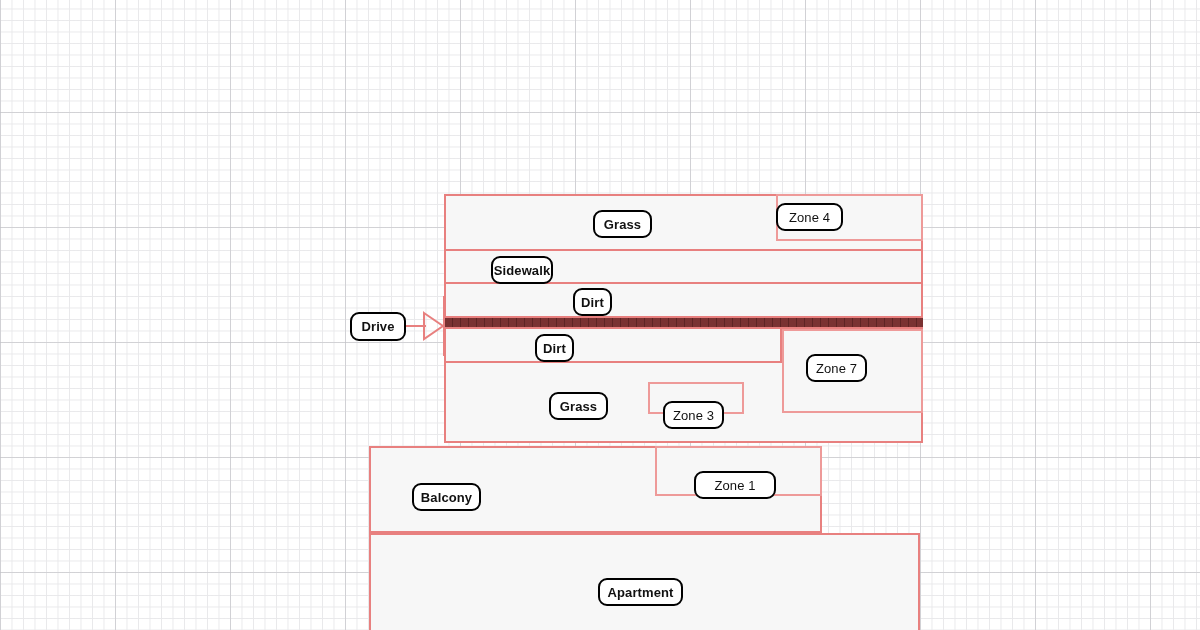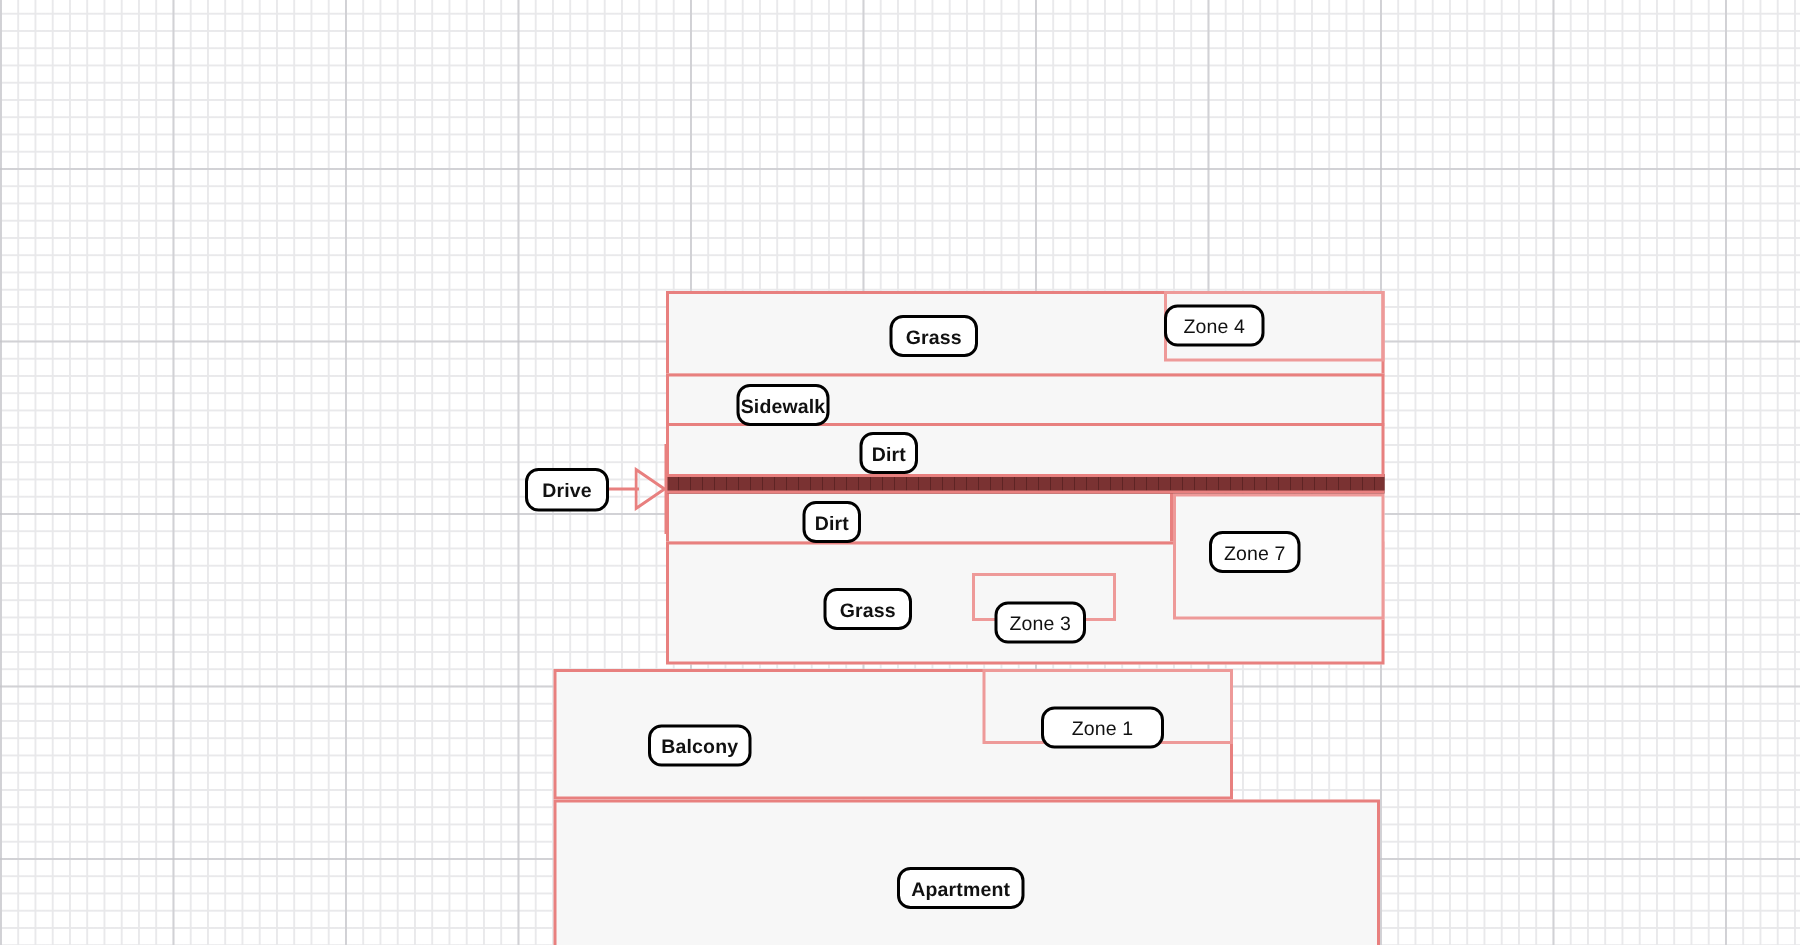--- a/index.html
+++ b/index.html
@@ -129,21 +129,21 @@
   <div class="pill" style="left:593px;top:210px;width:59px;height:28px;">Grass</div>
 
   <div class="pill" style="left:491px;top:256px;width:62px;height:28px;">Sidewalk</div>
 
   <div class="pill" style="left:573px;top:288px;width:39px;height:28px;">Dirt</div>
 
   <div class="pill" style="left:535px;top:334px;width:39px;height:28px;">Dirt</div>
 
   <div class="pill" style="left:549px;top:392px;width:59px;height:28px;">Grass</div>
 
-  <div class="pill" style="left:412px;top:483px;width:69px;height:28px;margin-left:20px;">Balcony</div>
+  <div class="pill" style="left:412px;top:483px;width:69px;height:28px;">Balcony</div>
 
   <div class="pill" style="left:598px;top:558px;width:85px;height:28px;margin-top:20px;">Apartment</div>
 
   <div class="pill thin" style="left:776px;top:203px;width:67px;height:28px;">Zone 4</div>
 
   <div class="pill thin" style="left:806px;top:354px;width:61px;height:28px;">Zone 7</div>
 
   <div class="pill thin" style="left:663px;top:384px;width:61px;height:28px;margin-top:17px;">Zone 3</div>
 
   <div class="pill thin" style="left:694px;top:459px;width:82px;height:28px;margin-top:12px;">Zone 1</div>

